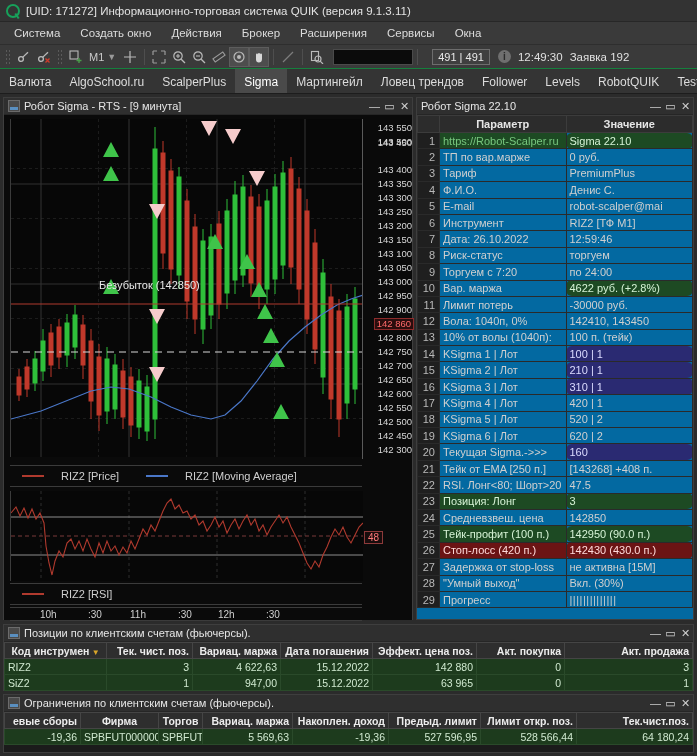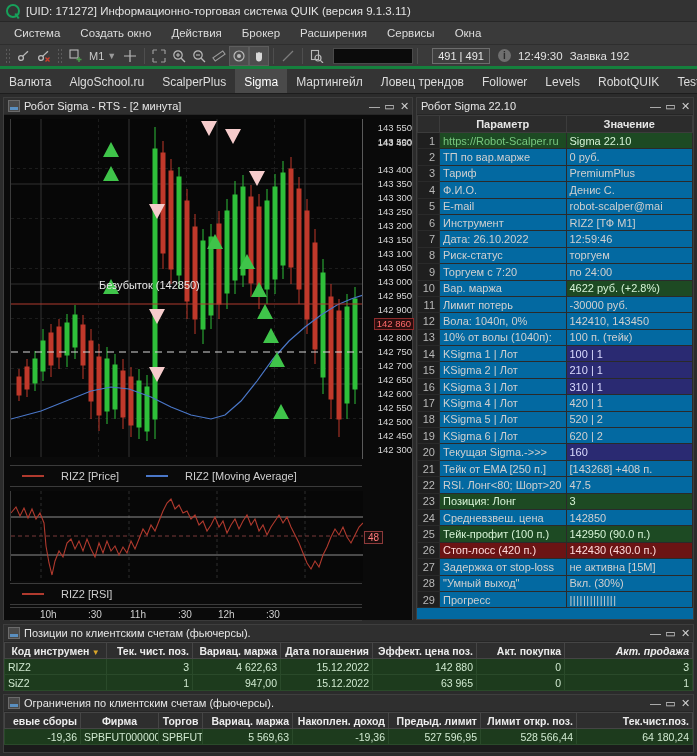--- a/index.html
+++ b/index.html
@@ -26,21 +26,21 @@
   }
   
   #menubar {
     height: 23px; background: #3a3a3a; display: flex; align-items: center;
     font-size: 11.5px; padding-left: 4px; border-bottom: 1px solid #2e2e2e;
   }
   #menubar .mi { padding: 3px 10px; color: #dcdcdc; cursor: default; white-space: nowrap; }
   
   #toolbar {
     height: 24px; background: #3a3a3a; display: flex; align-items: center;
-    border-bottom: 3px solid #15803d; font-size: 11px; padding-left: 2px;
+    border-bottom: 1px solid #15803d; font-size: 11px; padding-left: 2px;
   }
   .tb-grip { width: 6px; height: 16px; margin: 0 3px;
     background-image: radial-gradient(#5a5a5a 1px, transparent 1px);
     background-size: 3px 4px; flex: none; }
   .tb-ico { width: 20px; height: 20px; display: flex; align-items: center;
     justify-content: center; color: #b9b9b9; flex: none; font-size: 12px; }
   .tb-ico.active { background: #4d4d4d; border: 1px solid #5d5d5d; }
   .tb-sep { width: 1px; height: 16px; background: #4e4e4e; margin: 0 4px; flex: none; }
   #tf-label { color: #c9c9c9; font-size: 11px; padding: 0 3px; }
   #tf-caret { color: #9a9a9a; font-size: 9px; padding-right: 4px; }
@@ -101,21 +101,21 @@
   #robotwin { left: 416px; top: 3px; width: 278px; height: 523px; background: #0369a1; }
   #robot-table { width: 100%; border-collapse: collapse; font-size: 11px;
     table-layout: fixed; }
   #robot-table th { background: #2c2c2c; color: #e6e6e6; font-weight: bold;
     font-size: 11px; height: 17px; border: 1px solid #3c3c3c; }
   #robot-table td { height: 16.4px; border: 1px solid #2a2a2a; padding: 0 3px;
     overflow: hidden; white-space: nowrap; color: #cfcfcf; }
   #robot-table td.idx { width: 22px; text-align: right; color: #b9b9b9;
     background: #1f1f1f; padding-right: 4px; }
   #robot-table td.par { width: 133px; }
-  #robot-table td.val { width: 120px; }
+  #robot-table td.val { width: 120px; border-radius: 6px; }
   .hl-green { background: #1d4a23 !important; color: #d6f3d6 !important; }
   .hl-red   { background: #6b1414 !important; color: #ffdada !important; }
   .hl-blue  { background: #2a2a72 !important; color: #dcdcff !important; }
   .hl-link  { color: #77c77e !important; }
   
   #poswin { left: 3px; top: 530px; width: 691px; height: 67px; }
   #limwin { left: 3px; top: 600px; width: 691px; height: 59px; }
   .grid { width: 100%; border-collapse: collapse; font-size: 10.5px; table-layout: fixed; }
   .grid th { background: #2e2e2e; color: #ececec; font-weight: bold; height: 16px;
     border: 1px solid #454545; padding: 0 3px; white-space: nowrap; overflow: hidden; }
@@ -240,21 +240,21 @@
   <div class="tab">Levels</div>
   <div class="tab">RobotQUIK</div>
   <div class="tab">Test</div>
 </div>
 
 <div id="workspace">
 
   <div class="win" id="chartwin">
     <div class="win-title">
       <span class="win-ico"></span>
-      <span>Робот Sigma - RTS   - [2 минута]</span>
+      <span>Робот Sigma - RTS   - [9 минута]</span>
       <span class="tspacer"></span>
       <span class="wbtn">—</span>
       <span class="wbtn">▭</span>
       <span class="wbtn">✕</span>
     </div>
 
     <div id="chartbody">
 
       <div id="price-pane">
         <div id="price-plot">
@@ -685,21 +685,21 @@
     </div>
     <table class="grid">
       <thead>
           <tr id="pos-head">
             <th style="width: 102px;">Код инструмен<span class="sortcaret"> ▼</span></th>
             <th class="num" style="width: 86px;">Тек. чист. поз.</th>
             <th class="num" style="width: 88px;">Вариац. маржа</th>
             <th class="num" style="width: 92px;">Дата погашения</th>
             <th class="num" style="width: 104px;">Эффект. цена поз.</th>
             <th class="num" style="width: 88px;">Акт. покупка</th>
-            <th class="num" style="width: auto; font-style: italic;">Акт. продажа</th>
+            <th class="num" style="width: auto;">Акт. продажа</th>
           </tr>
         </thead>
       <tbody id="pos-body">
           <tr>
             <td>RIZ2</td>
             <td class="num">3</td>
             <td class="num">4 622,63</td>
             <td class="num">15.12.2022</td>
             <td class="num">142 880</td>
             <td class="num">0</td>

